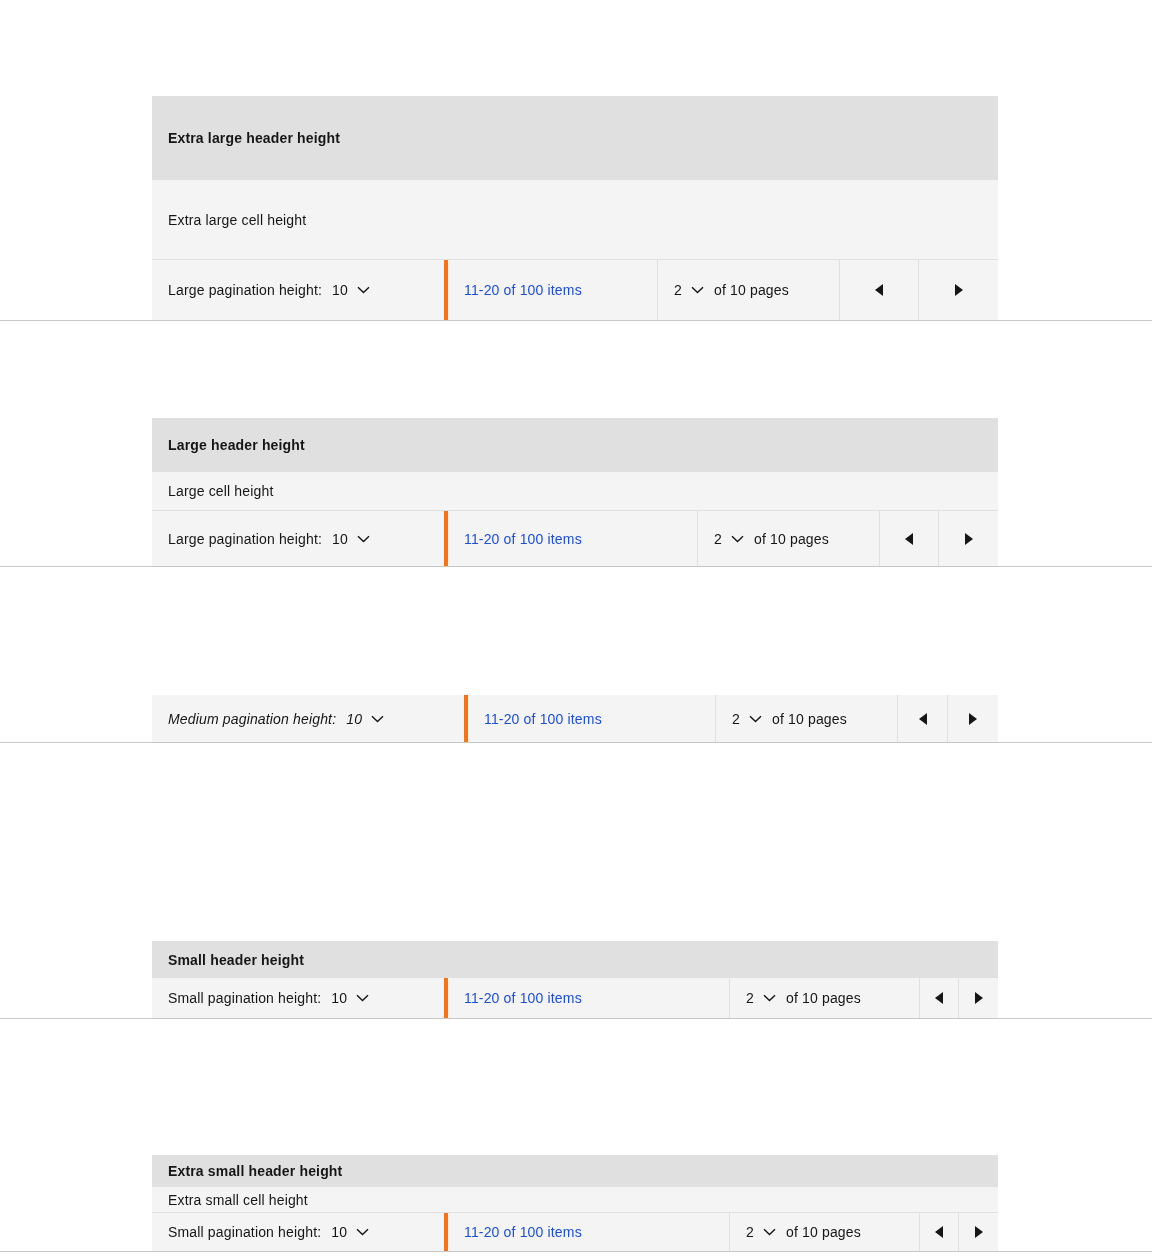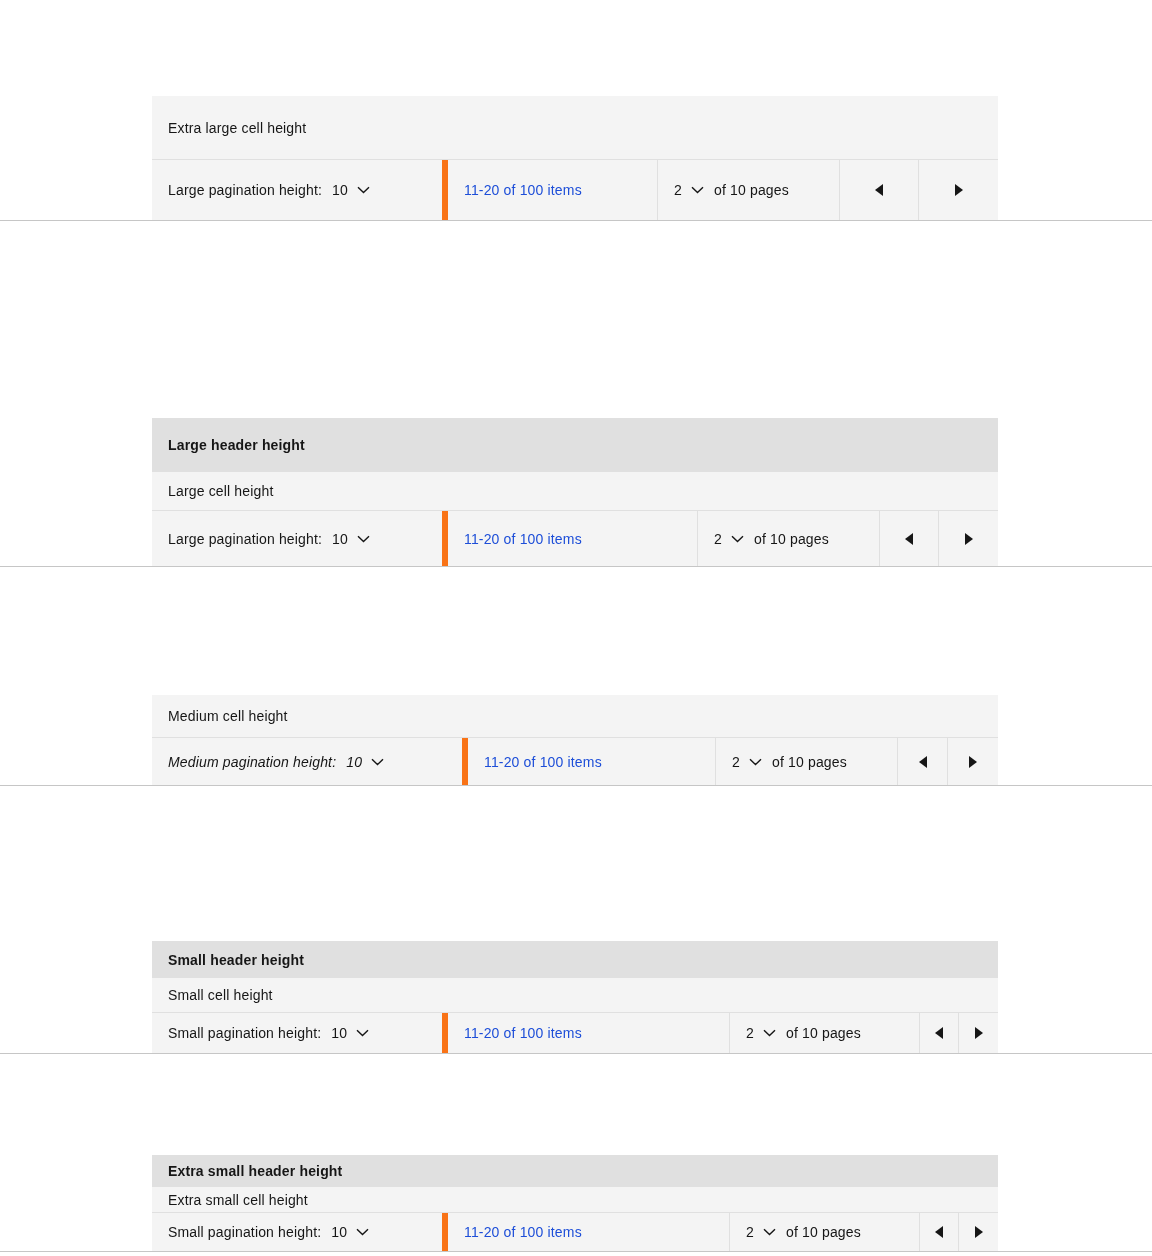--- a/index.html
+++ b/index.html
@@ -59,21 +59,21 @@
     right: -154px;
     bottom: -1px;
     height: 1px;
     background: #c6c6c6;
   }
 
   .pg-left {
     display: flex;
     align-items: center;
     padding: 0 16px;
-    border-right: 6px solid #f97316;
+    border-right: 4px solid #f97316;
     white-space: nowrap;
     gap: 10px;
   }
   .pg-count {
     display: flex;
     align-items: center;
     padding: 0 16px;
     border-right: 1px solid #e0e0e0;
     color: #1d4ed8;
     white-space: nowrap;
@@ -116,21 +116,21 @@
     border-top: 6px solid transparent;
     border-bottom: 6px solid transparent;
   }
   .caret-l { border-right: 8px solid #161616; }
   .caret-r { border-left: 8px solid #161616; }
 
   
   
   #blk-xl { top: 96px; }
   #blk-xl .t-header { height: 84px; }
-  #blk-xl .t-cell   { height: 64px; }
+  #blk-xl .t-cell   { height: 80px; }
   #blk-xl .pagination { height: 60px; }
   #blk-xl .pg-left  { width: 296px; }
   #blk-xl .pg-pages { width: 182px; }
   #blk-xl .pg-btn   { width: 79px; }
 
   
   #blk-lg { top: 418px; }
   #blk-lg .t-header { height: 54px; }
   #blk-lg .t-cell   { height: 39px; }
   #blk-lg .pagination { height: 55px; }
@@ -162,20 +162,23 @@
   #blk-xs .t-cell   { height: 26px; }
   #blk-xs .pagination { height: 38px; }
   #blk-xs .pg-left  { width: 296px; }
   #blk-xs .pg-pages { width: 190px; }
   #blk-xs .pg-btn   { width: 39px; }
 </style>
 </head>
 <body>
 
 <div class="table-block" id="blk-xl">
+  <div class="t-header">
+    <span>Extra large header height</span>
+  </div>
   <div class="t-cell">
     <span>Extra large cell height</span>
   </div>
   <div class="pagination">
     <div class="pg-left">
       <span>Large pagination height:</span>
       <span class="select">
         <span class="sel-val">10</span>
         <svg class="chev" width="13" height="8" viewBox="0 0 13 8">
             <path d="M1 1.2 L6.5 6.6 L12 1.2"></path>
@@ -235,23 +238,20 @@
     <div class="pg-btn">
       <span class="caret-l"></span>
     </div>
     <div class="pg-btn">
       <span class="caret-r"></span>
     </div>
   </div>
 </div>
 
 <div class="table-block" id="blk-md">
-  <div class="t-cell">
-    <span>Medium cell height</span>
-  </div>
   <div class="pagination">
     <div class="pg-left">
       <span>Medium pagination height:</span>
       <span class="select">
         <span class="sel-val">10</span>
         <svg class="chev" width="13" height="8" viewBox="0 0 13 8">
             <path d="M1 1.2 L6.5 6.6 L12 1.2"></path>
           </svg>
       </span>
     </div>
@@ -273,23 +273,20 @@
     <div class="pg-btn">
       <span class="caret-r"></span>
     </div>
   </div>
 </div>
 
 <div class="table-block" id="blk-sm">
   <div class="t-header">
     <span>Small header height</span>
   </div>
-  <div class="t-cell">
-    <span>Small cell height</span>
-  </div>
   <div class="pagination">
     <div class="pg-left">
       <span>Small pagination height:</span>
       <span class="select">
         <span class="sel-val">10</span>
         <svg class="chev" width="13" height="8" viewBox="0 0 13 8">
             <path d="M1 1.2 L6.5 6.6 L12 1.2"></path>
           </svg>
       </span>
     </div>

